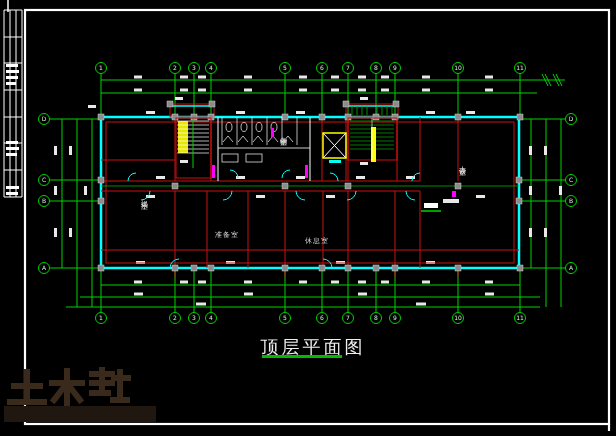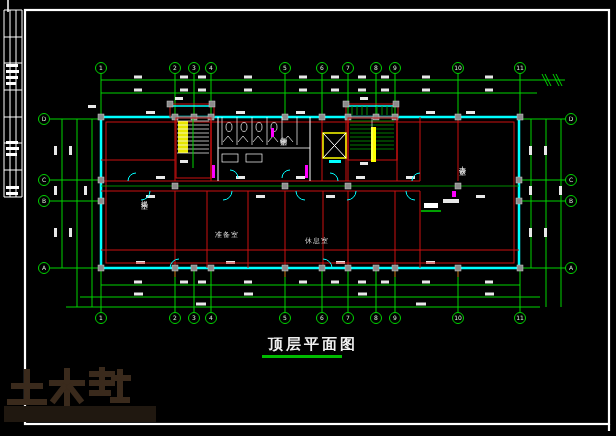--- a/index.html
+++ b/index.html
@@ -2,22 +2,22 @@
 <html><head>
 <meta charset="utf-8">
 <style>
   html,body{margin:0;padding:0;background:#000;}
   .stage{position:relative;width:616px;height:436px;background:#15803d;overflow:hidden;
          font-family:"DejaVu Sans",sans-serif;}
   .stage svg{position:absolute;left:0;top:0;}
   .overlay{position:absolute;color:#dcdcdc;white-space:nowrap;}
   .vlabel{writing-mode:vertical-rl;text-orientation:upright;font-size:7px;letter-spacing:1px;}
   .hlabel{font-size:7px;letter-spacing:1px;}
-  .plan-title{left:258px;top:335px;width:110px;text-align:center;font-size:15px;
-              letter-spacing:3px;color:#f0f0f0;font-weight:bold;}
+  .plan-title{left:258px;top:335px;width:110px;text-align:center;font-size:18px;
+              letter-spacing:3px;color:#f0f0f0;}
   .title-underline{position:absolute;left:262px;top:355px;width:80px;height:3px;background:#00bb00;}
   .wm-brand{left:6px;top:362px;font-size:32px;font-weight:normal;color:transparent;letter-spacing:2px;}
   .wm-band{position:absolute;left:4px;top:406px;width:152px;height:16px;background:#201810;}
 </style>
 </head>
 <body>
 
 <div class="stage">
 
 <svg width="616" height="436" viewBox="0 0 616 436">

